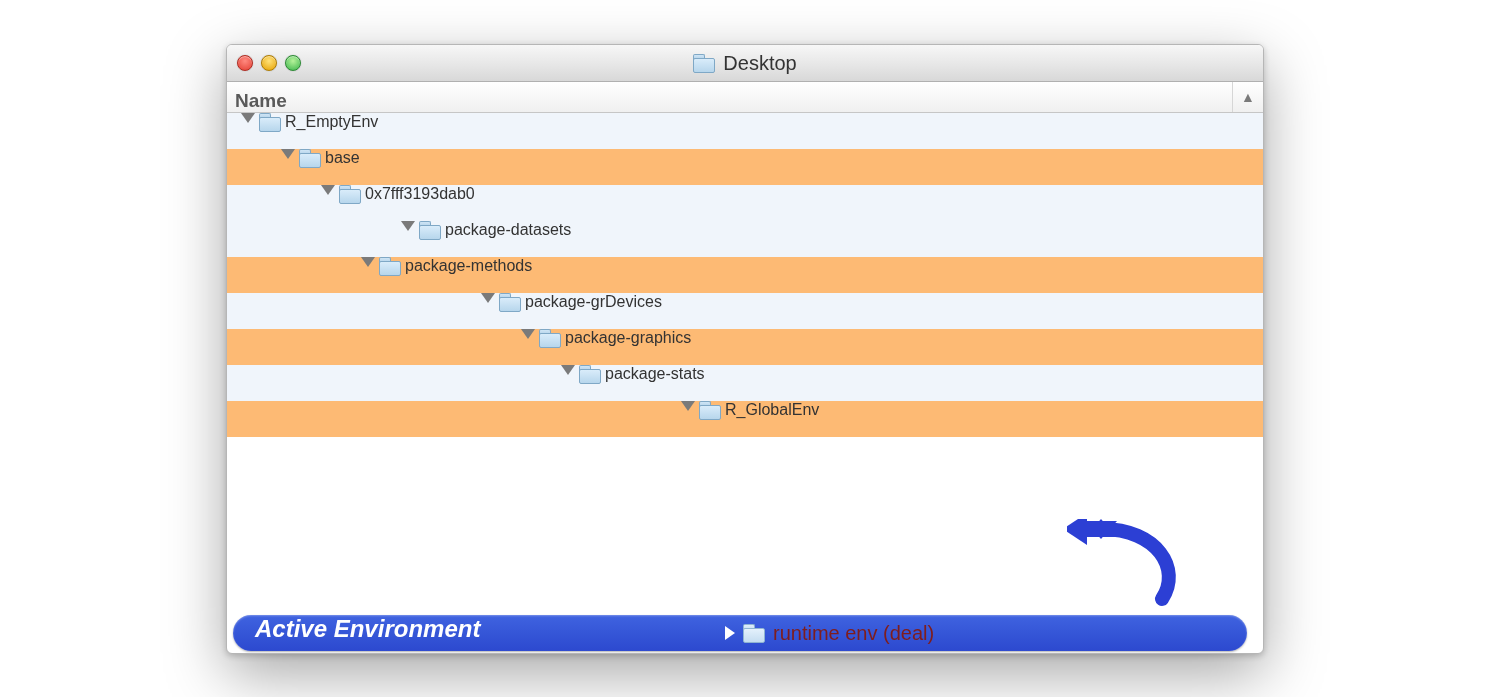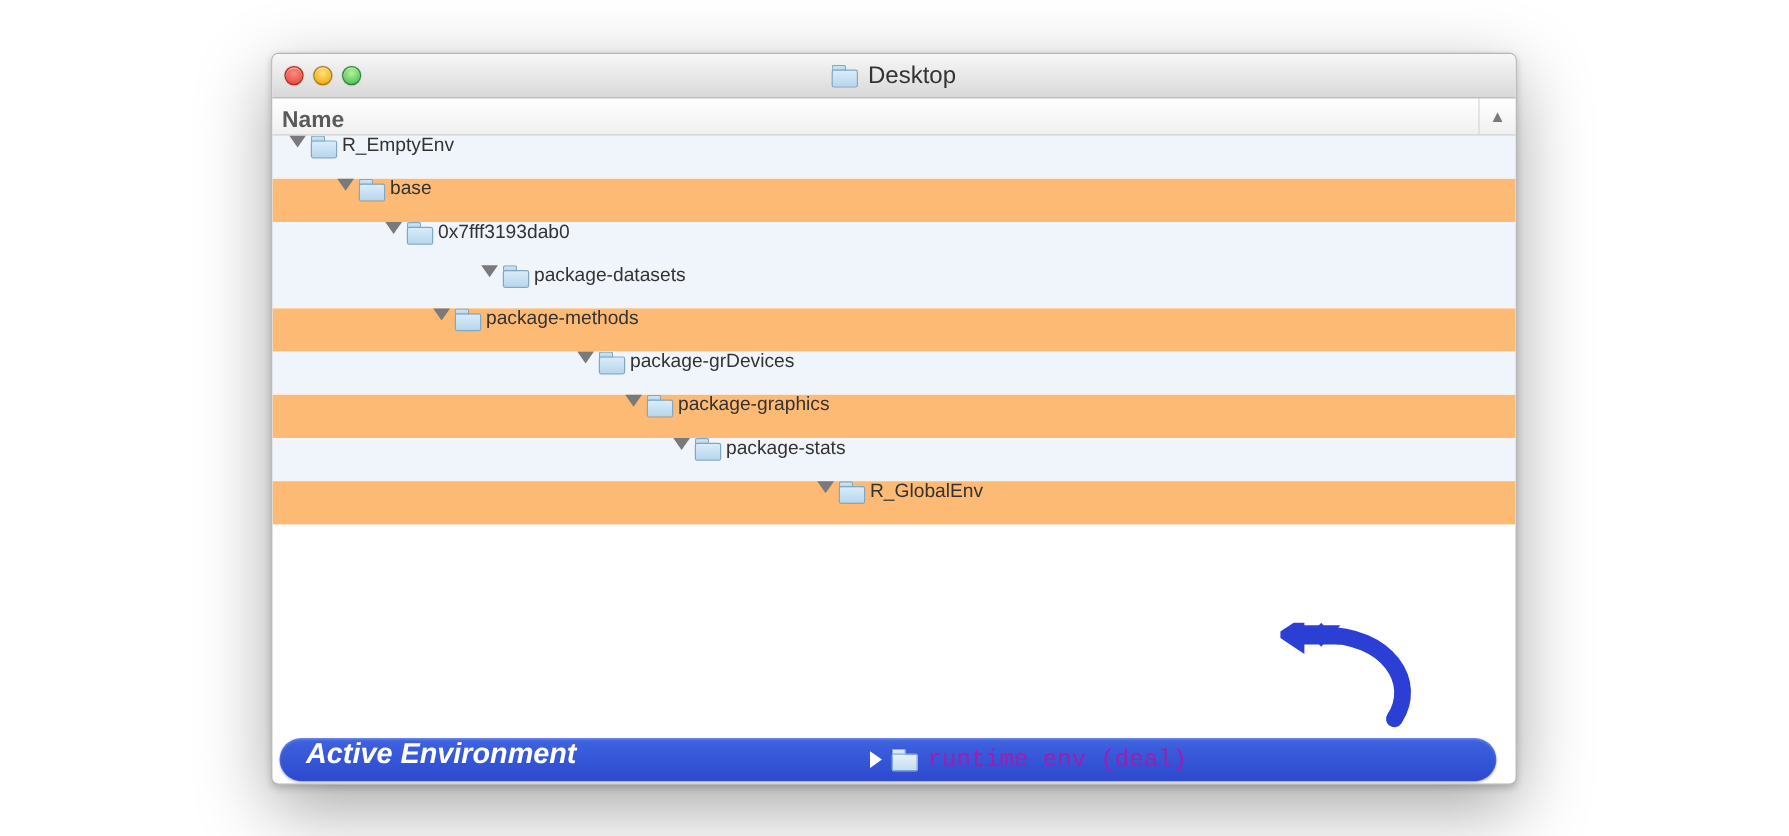--- a/index.html
+++ b/index.html
@@ -193,21 +193,21 @@
     position: absolute;
     left: 0; right: 0;
     bottom: 4px;
     height: 36px;
     display: flex;
     align-items: center;
     gap: 8px;
     color: #ffffff;
   }
   .sel-right .indent { display:inline-block; }
-  .sel-right .label { color: #a21caf; font-family: Liberation Mono, monospace; }
+  .sel-right .label { color: #7f1d1d; }
   .annotation-arrow {
     position: absolute;
     right: 76px;
     bottom: 46px;
     width: 120px;
     height: 90px;
     pointer-events: none;
   }
 </style>
 </head>

